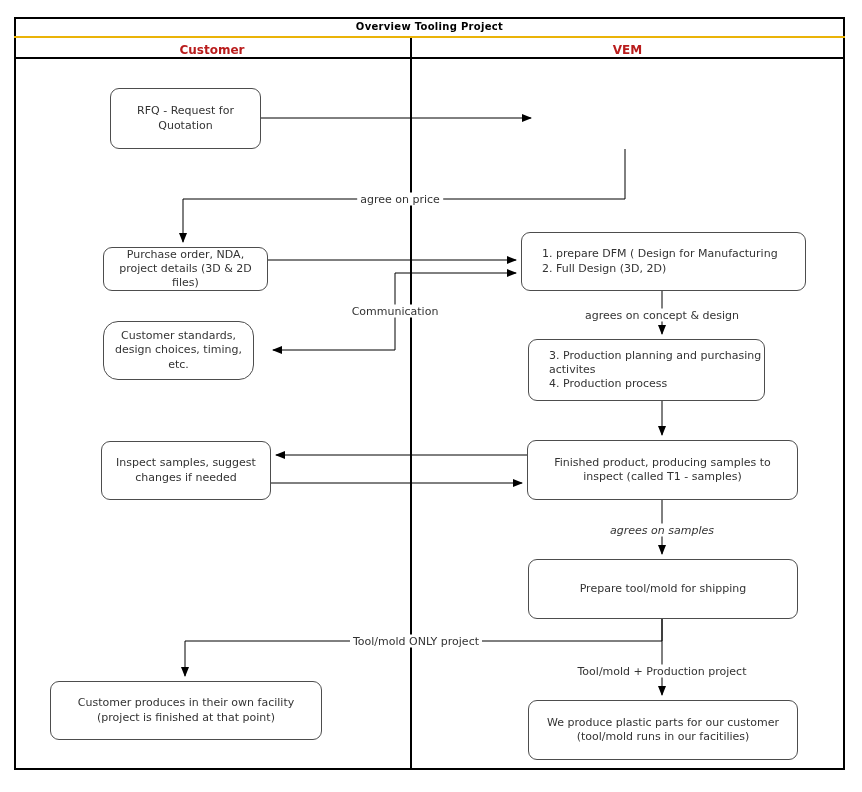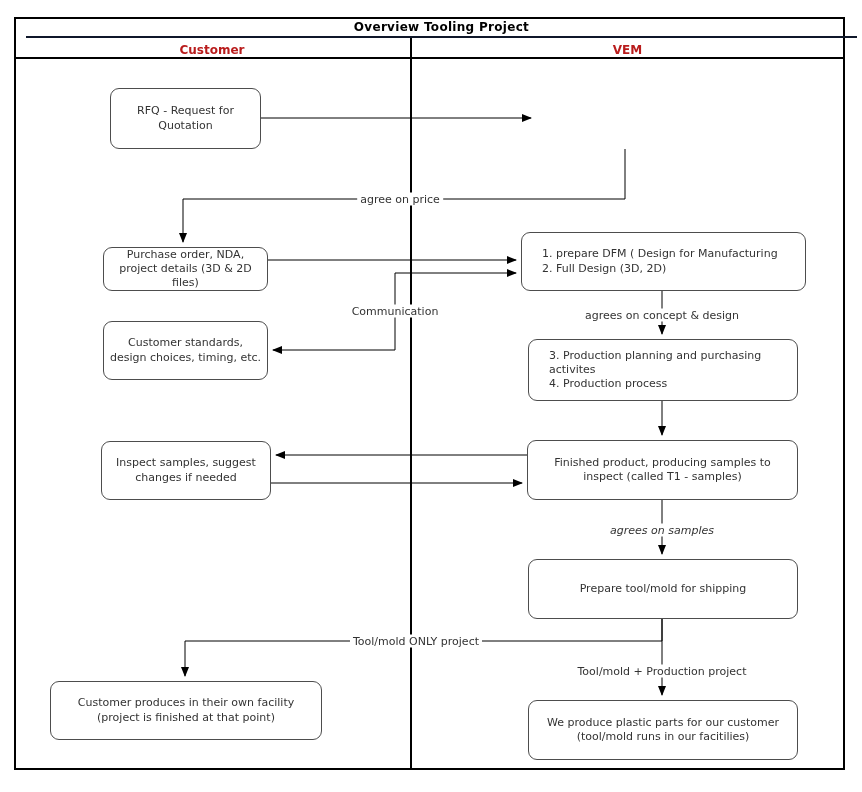--- a/index.html
+++ b/index.html
@@ -19,26 +19,25 @@
     position: absolute;
     left: 14px; top: 17px;
     width: 831px; height: 753px;
     border: 2px solid #000000;
     box-sizing: border-box;
   }
   .title-row {
     position: absolute;
     left: 14px; top: 17px;
     width: 831px; height: 21px;
-    border-bottom: 2px solid #0f172a;
+    border-bottom: 2px solid #eab308;
     box-sizing: border-box;
     display: flex; align-items: center; justify-content: center;
-    font-size: 12px; font-weight: bold; color: #000;
+    font-size: 10px; font-weight: bold; color: #000;
     letter-spacing: 0.3px;
-    margin-left: 12px;
   }
   .header-row {
     position: absolute;
     left: 14px; top: 38px;
     width: 831px; height: 21px;
     border-bottom: 2px solid #000000;
     box-sizing: border-box;
   }
   .lane-header {
     position: absolute; top: 0; height: 23px;
@@ -120,33 +119,33 @@
   <div class="header-row">
     <div class="lane-header customer">Customer</div>
     <div class="lane-header vem">VEM</div>
   </div>
   <div class="lane-divider"></div>
 
   <div class="node" style="left:110px; top:88px; width:151px; height:61px;">RFQ - Request for Quotation</div>
 
   <div class="node" style="left:103px; top:247px; width:165px; height:44px;">Purchase order, NDA, project details (3D &amp; 2D files)</div>
 
-  <div class="node" style="left:103px; top:321px; width:165px; height:59px;">Customer standards, design choices, timing, etc.</div>
+  <div class="node" style="left:103px; top:321px; width:151px; height:59px;border-radius:15px;">Customer standards, design choices, timing, etc.</div>
 
   <div class="node" style="left:101px; top:441px; width:170px; height:59px; padding:3px 2px;">Inspect samples, suggest changes if needed</div>
 
   <div class="node" style="left:50px; top:681px; width:272px; height:59px;">Customer produces in their own facility (project is finished at that point)</div>
 
 
   <div class="node left-align" style="left:521px; top:232px; width:285px; height:59px;">
     <span>1. prepare DFM ( Design for Manufacturing</span>
     <span>2. Full Design (3D, 2D)</span>
   </div>
 
-  <div class="node left-align" style="left:528px; top:339px; width:270px; height:62px;">
+  <div class="node left-align" style="left:528px; top:339px; width:237px; height:62px;">
     <span>3. Production planning and purchasing activites</span>
     <span>4. Production process</span>
   </div>
 
   <div class="node" style="left:527px; top:440px; width:271px; height:60px;">Finished product, producing samples to inspect (called T1 - samples)</div>
 
   <div class="node" style="left:528px; top:559px; width:270px; height:60px;">Prepare tool/mold for shipping</div>
 
   <div class="node" style="left:528px; top:700px; width:270px; height:60px;">We produce plastic parts for our customer (tool/mold runs in our facitilies)</div>
 

